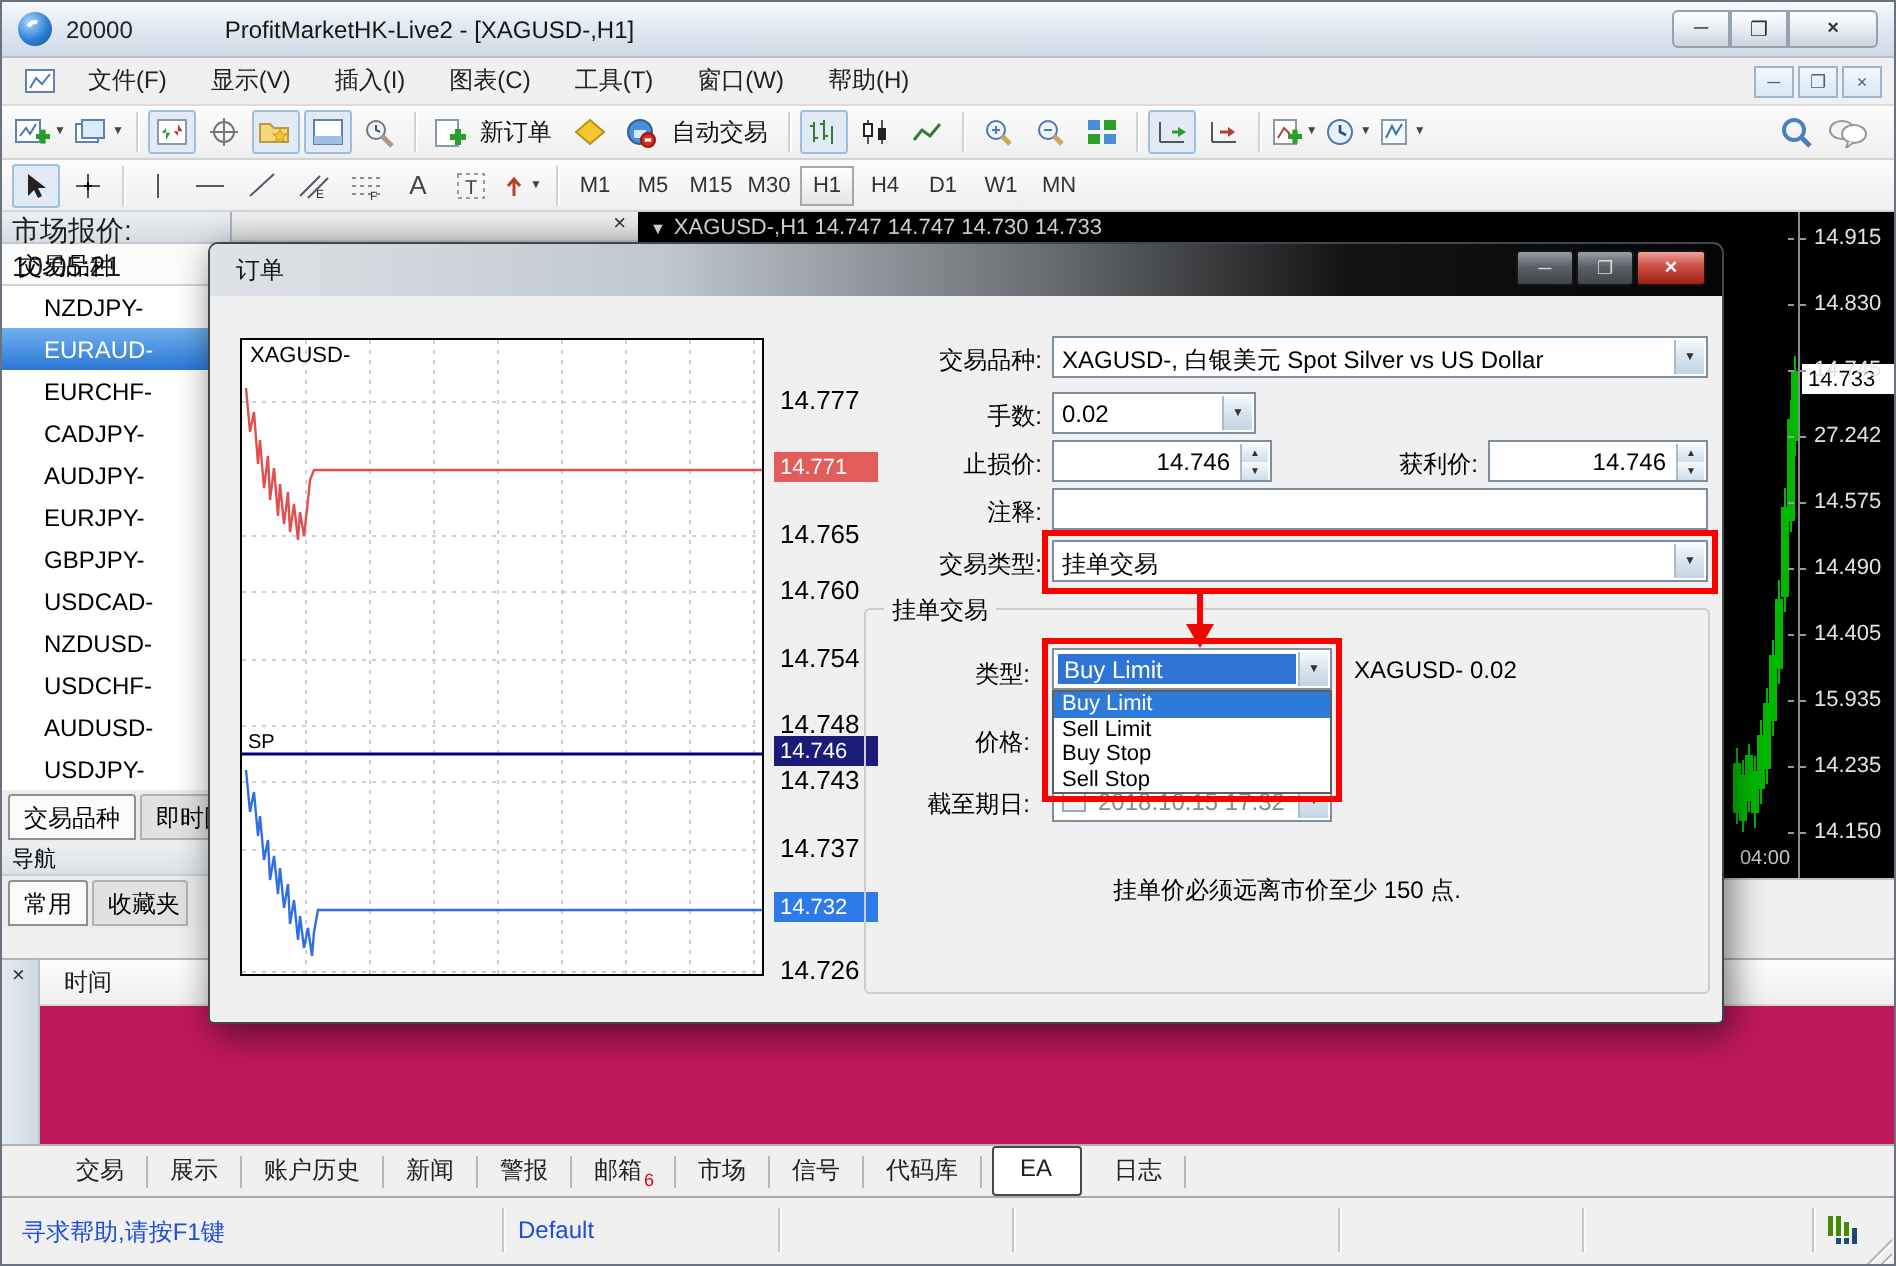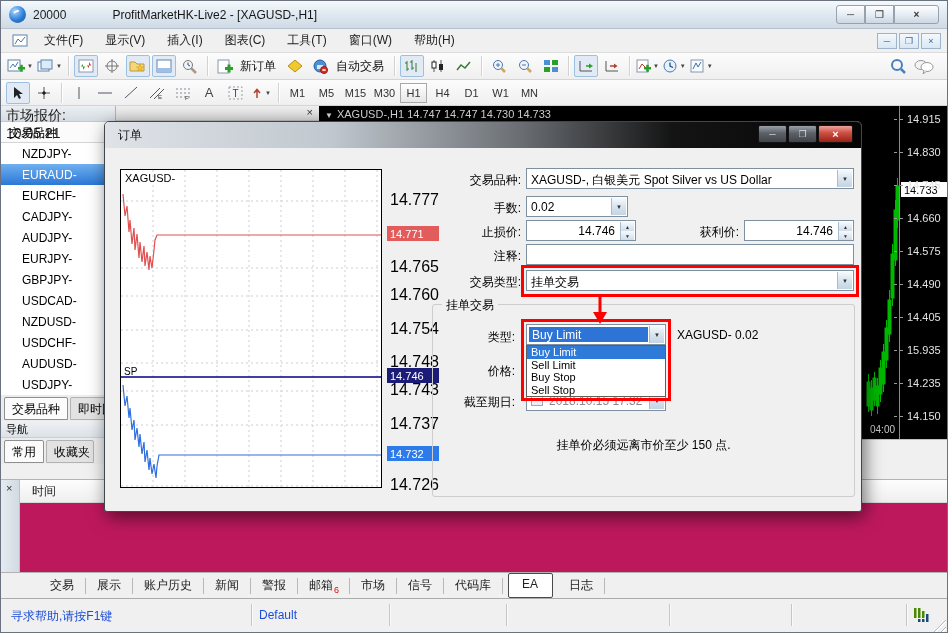--- a/index.html
+++ b/index.html
@@ -58,42 +58,42 @@
 .ptab.active{background:#fbfbfb;border-color:#8f8f8f}
 .nav{position:absolute;left:0;top:420px;width:115px;height:58px;background:#f0f0f0;border-right:1px solid #aab2bc}
 .navtitle{height:17px;background:linear-gradient(#eef1f4,#dde2e8);border-bottom:1px solid #c8ced4;font-size:11px;padding:1px 0 0 5px}
 
 .lstrip{position:absolute;left:0;top:478px;width:19px;height:119px;background:linear-gradient(90deg,#e5ebf1,#d2dae2);border-right:1px solid #b9c2cb;border-top:1px solid #b4b4b4}
 .lstrip .x{position:absolute;left:5px;top:2px;font-size:11px;color:#333}
 .term{position:absolute;left:19px;top:478px;width:929px;height:93px;background:#be185d;border-top:1px solid #b4b4b4}
 .thead{height:23px;background:linear-gradient(#fdfdfd,#efefef);border-bottom:1px solid #d8d8d8;display:flex;align-items:center;padding-left:12px;color:#222}
 .thead .coldiv{position:absolute;left:212px;top:2px;height:19px;border-left:1px solid #d8d8d8}
 
-.tabsbar{position:absolute;left:0;top:571px;width:100%;height:26px;background:#f0f0f0;border-top:1px solid #b2b2b2;display:flex;align-items:center;padding-left:38px}
+.tabsbar{position:absolute;left:0;top:571px;width:100%;height:26px;background:#f0f0f0;border-top:1px solid #b2b2b2;display:flex;align-items:center;padding-left:26px}
 .ttab{padding:0 11px;color:#222;position:relative;white-space:nowrap}
 .ttab::after{content:"";position:absolute;right:0;top:1px;bottom:1px;border-right:1px solid #b8b8b8}
 .ttab.active{background:#fff;border:1px solid #4a4a4a;border-radius:2px;padding:3px 13px;margin:0 5px}
 .ttab.active::after{display:none}
 .badge{color:#e00;font-size:9px;vertical-align:-4px;margin-left:1px}
 .status{position:absolute;left:0;top:597px;width:100%;height:36px;background:#f0f0f0;border-top:1px solid #ababab}
 .status .txt{position:absolute;top:9px;color:#1d4ed8}
 .sdiv{position:absolute;top:5px;height:22px;border-left:1px solid #c6c6c6;box-shadow:1px 0 0 #fafafa}
 .grip{position:absolute;right:1px;bottom:1px;width:16px;height:16px;background:repeating-linear-gradient(135deg,transparent 0 3px,#b8b8b8 3px 4px,#fff 4px 5px);clip-path:polygon(100% 0,100% 100%,0 100%)}
 
 .dlg{position:absolute;left:103px;top:120px;width:758px;height:391px;background:#f0f0f0;border:1px solid #3f464e;border-radius:5px 5px 3px 3px;box-shadow:3px 5px 18px rgba(0,0,0,.55)}
 .dlgtitle{position:absolute;left:0;top:0;width:100%;height:26px;border-radius:4px 4px 0 0;background:linear-gradient(90deg,#dfe3e8 0%,#c0c7ce 30%,#6a6e73 55%,#141414 75%,#050505 100%)}
 .dlgtitle .t{position:absolute;left:13px;top:5px;color:#111}
 .caps{position:absolute;right:8px;top:3px;display:flex}
 .cap{width:29px;height:18px;border:1px solid #141414;background:linear-gradient(#9aa0a8,#5c6168 45%,#41454b);color:#ddd;font-size:9px;display:flex;align-items:center;justify-content:center;border-radius:2px;margin-left:1px}
 .cap.close{width:35px;background:linear-gradient(#eda49c,#cf5448 40%,#9c2013);color:#fff;font-weight:bold;font-size:11px}
 .tchart{position:absolute;left:15px;top:47px;width:262px;height:319px;background:#fff;border:1px solid #000}
 .tcsym{position:absolute;left:4px;top:2px;font-size:11px}
 .tcsp{position:absolute;left:3px;top:196px;font-size:10px}
 .tlabels{position:absolute;left:280px;top:47px;width:60px;height:319px}
-.tlabels .ptick{position:absolute;left:5px;transform:translateY(-50%);font-size:16px}
+.tlabels .ptick{position:absolute;left:5px;transform:translateY(-50%);font-size:13px}
 .tag{position:absolute;left:2px;width:52px;height:15px;color:#fff;font-size:11px;display:flex;align-items:center;padding-left:3px}
 .tag.ask{top:57px;background:#e25c5c}
 .tag.sp{top:199px;background:#1b1b78}
 .tag.bid{top:277px;background:#2d7bea}
 .flabel{position:absolute;width:110px;text-align:right}
 .combo,.spin,.tinput{position:absolute;background:#fff;border:1px solid #7e8f9f;height:21px;padding:3px 18px 0 4px;font-size:12px;white-space:nowrap;overflow:hidden}
 .da{position:absolute;top:1px;right:1px;bottom:1px;width:15px;background:linear-gradient(#f6fafd,#d8e4ef 50%,#c4d4e4);border-left:1px solid #a9bccc;display:flex;align-items:center;justify-content:center;font-size:6px;color:#333}
 .sbtn{position:absolute;right:1px;width:14px;height:9px;background:linear-gradient(#f6fafd,#cfdde9);border-left:1px solid #a9bccc;font-size:5px;color:#333;display:flex;align-items:center;justify-content:center}
 .sbtn.up{top:1px}.sbtn.dn{top:10px}
 .num{text-align:right;padding-right:20px}
@@ -428,21 +428,21 @@
         <line x1="578.5" y1="72" x2="578.5" y2="122"></line>
           <rect x="577" y="80" width="2.5" height="34"></rect>
       </g>
     </svg>
     <div class="ohlc"><span class="tri">▼</span><span>XAGUSD-,H1 14.747 14.747 14.730 14.733</span></div>
     <div class="scale">
       <div class="cptag">14.733</div>
     <div class="ptick" style="top: 13px;">14.915</div>
         <div class="ptick" style="top: 45.98px;">14.830</div>
         <div class="ptick" style="top: 78.96px;">14.745</div>
-        <div class="ptick" style="top: 111.94px;">14.660</div>
+        <div class="ptick" style="top: 111.94px;">27.242</div>
         <div class="ptick" style="top: 144.92px;">14.575</div>
         <div class="ptick" style="top: 177.9px;">14.490</div>
         <div class="ptick" style="top: 210.88px;">14.405</div>
         <div class="ptick" style="top: 243.86px;">15.935</div>
         <div class="ptick" style="top: 276.84px;">14.235</div>
         <div class="ptick" style="top: 309.82px;">14.150</div>
       </div>
     <div class="timelbl">04:00</div>
   </div>
   <div class="cbottom"></div>

